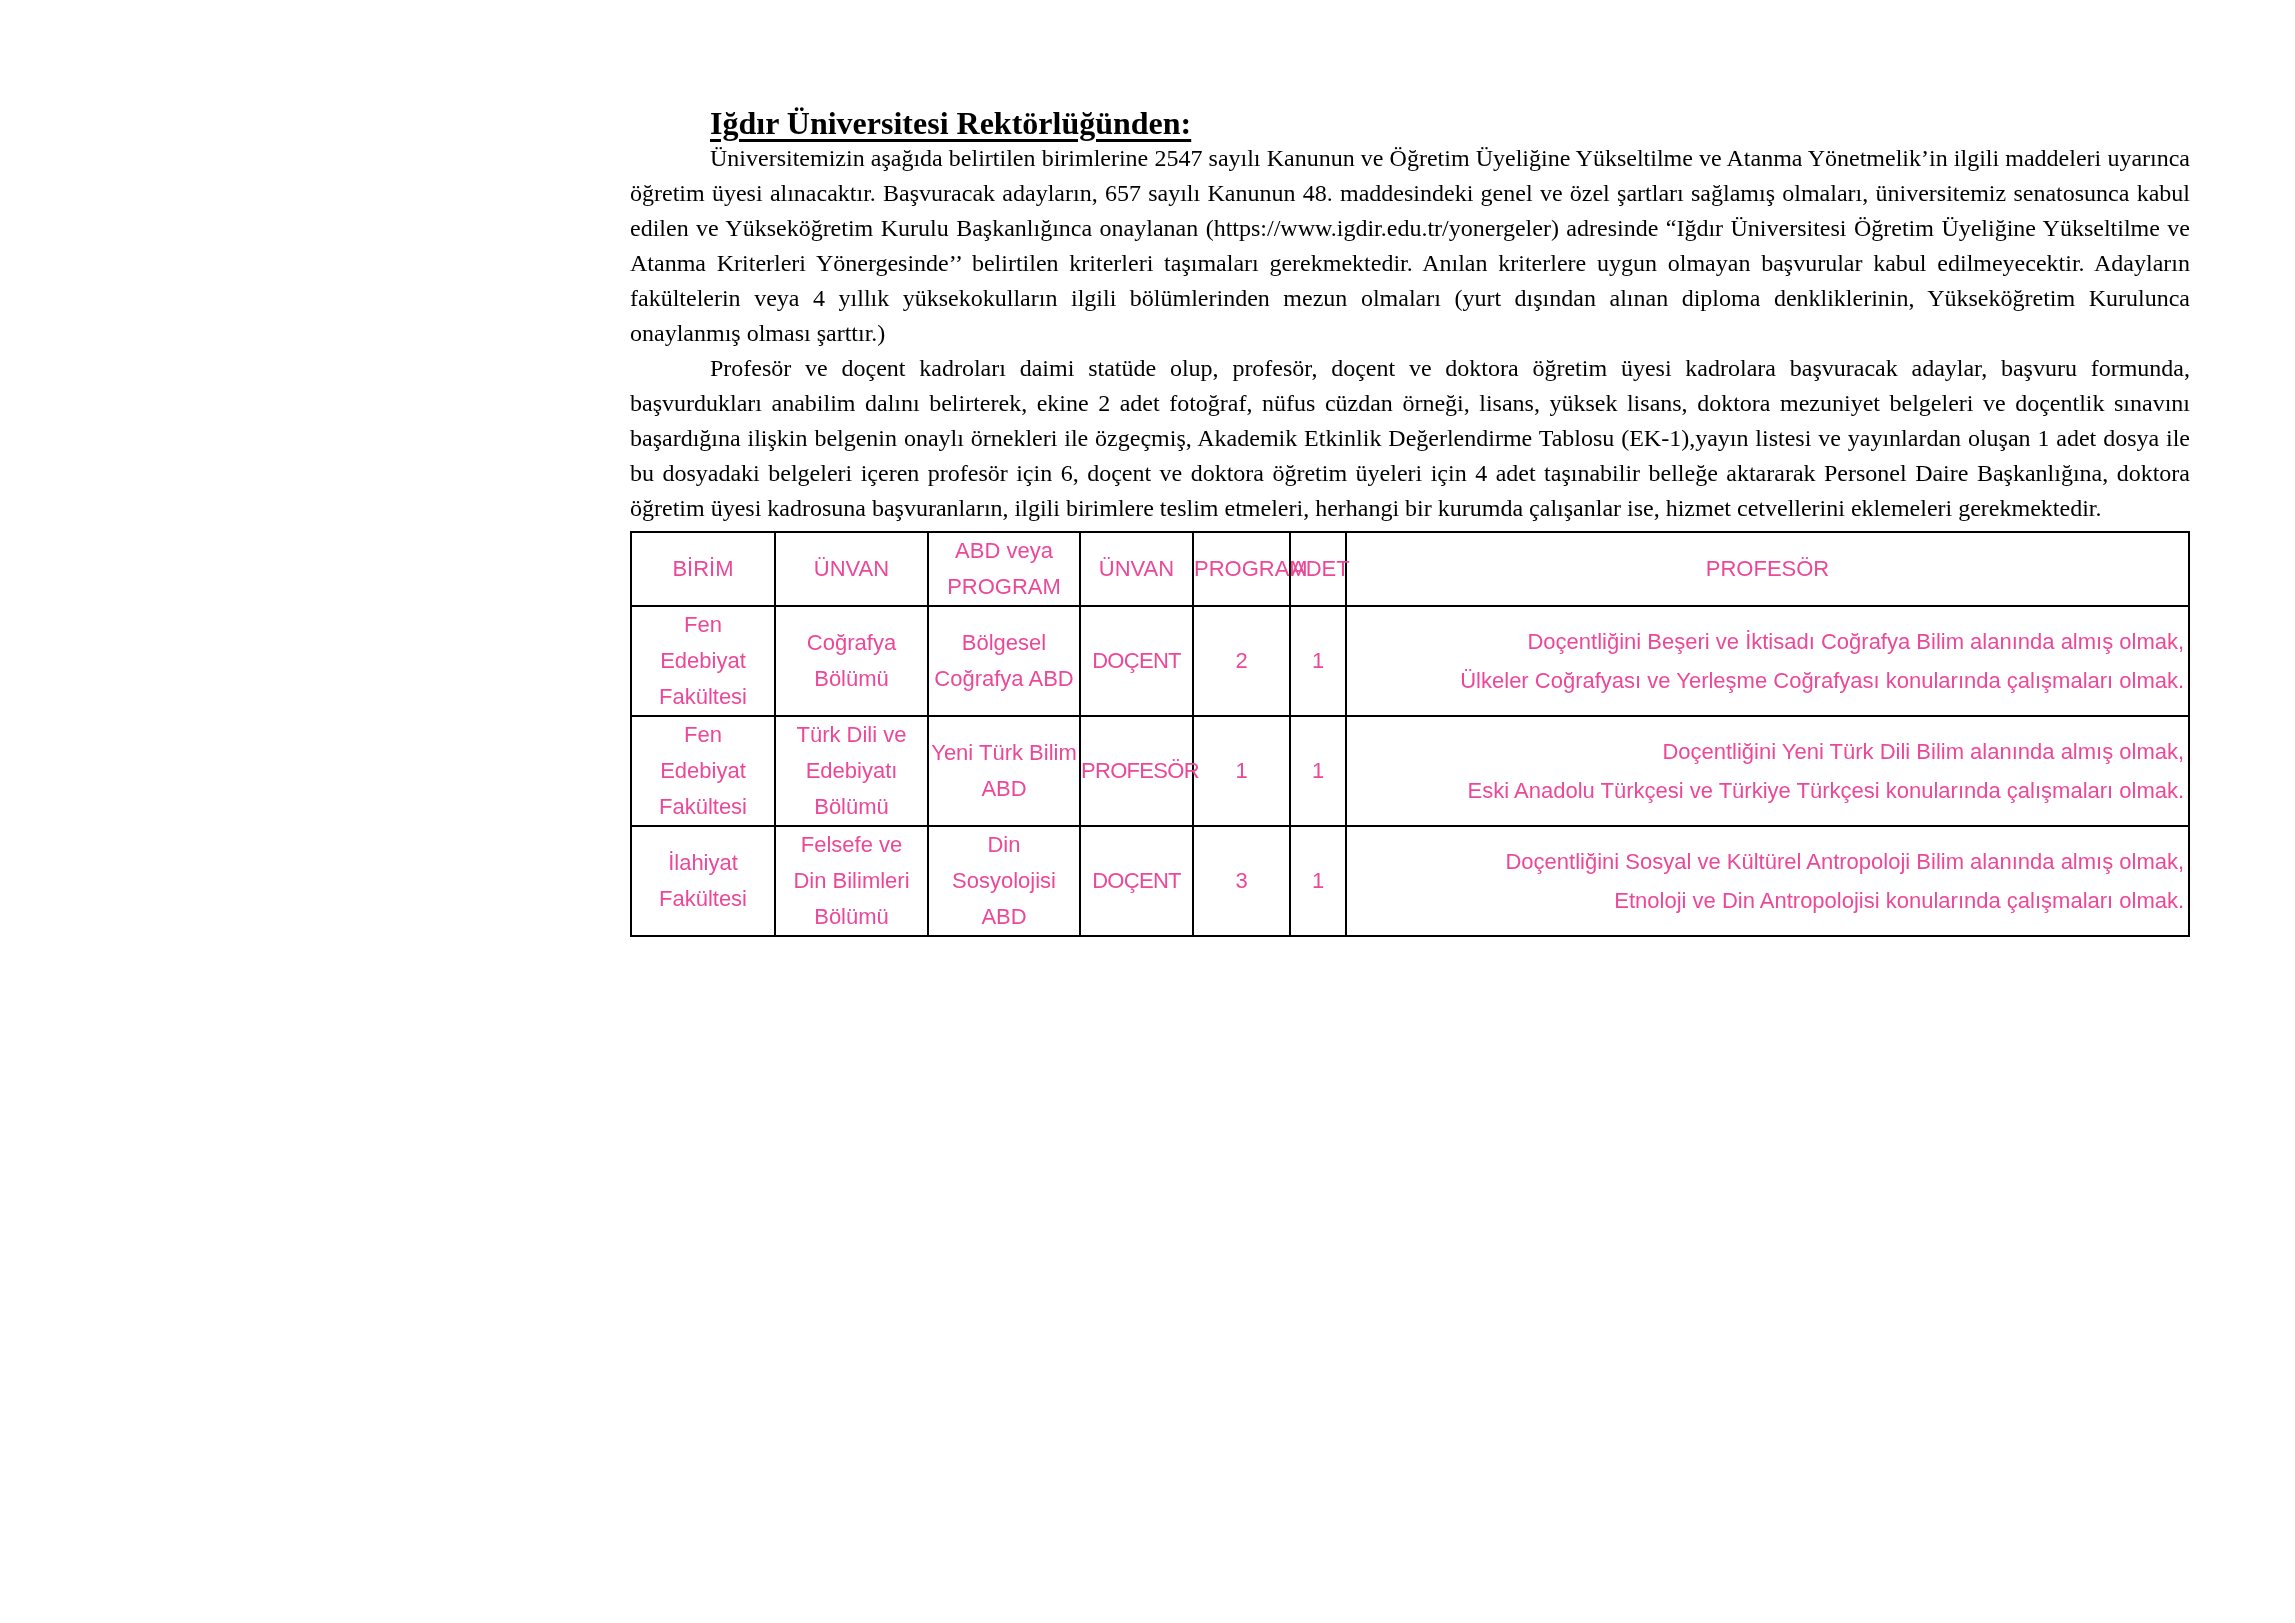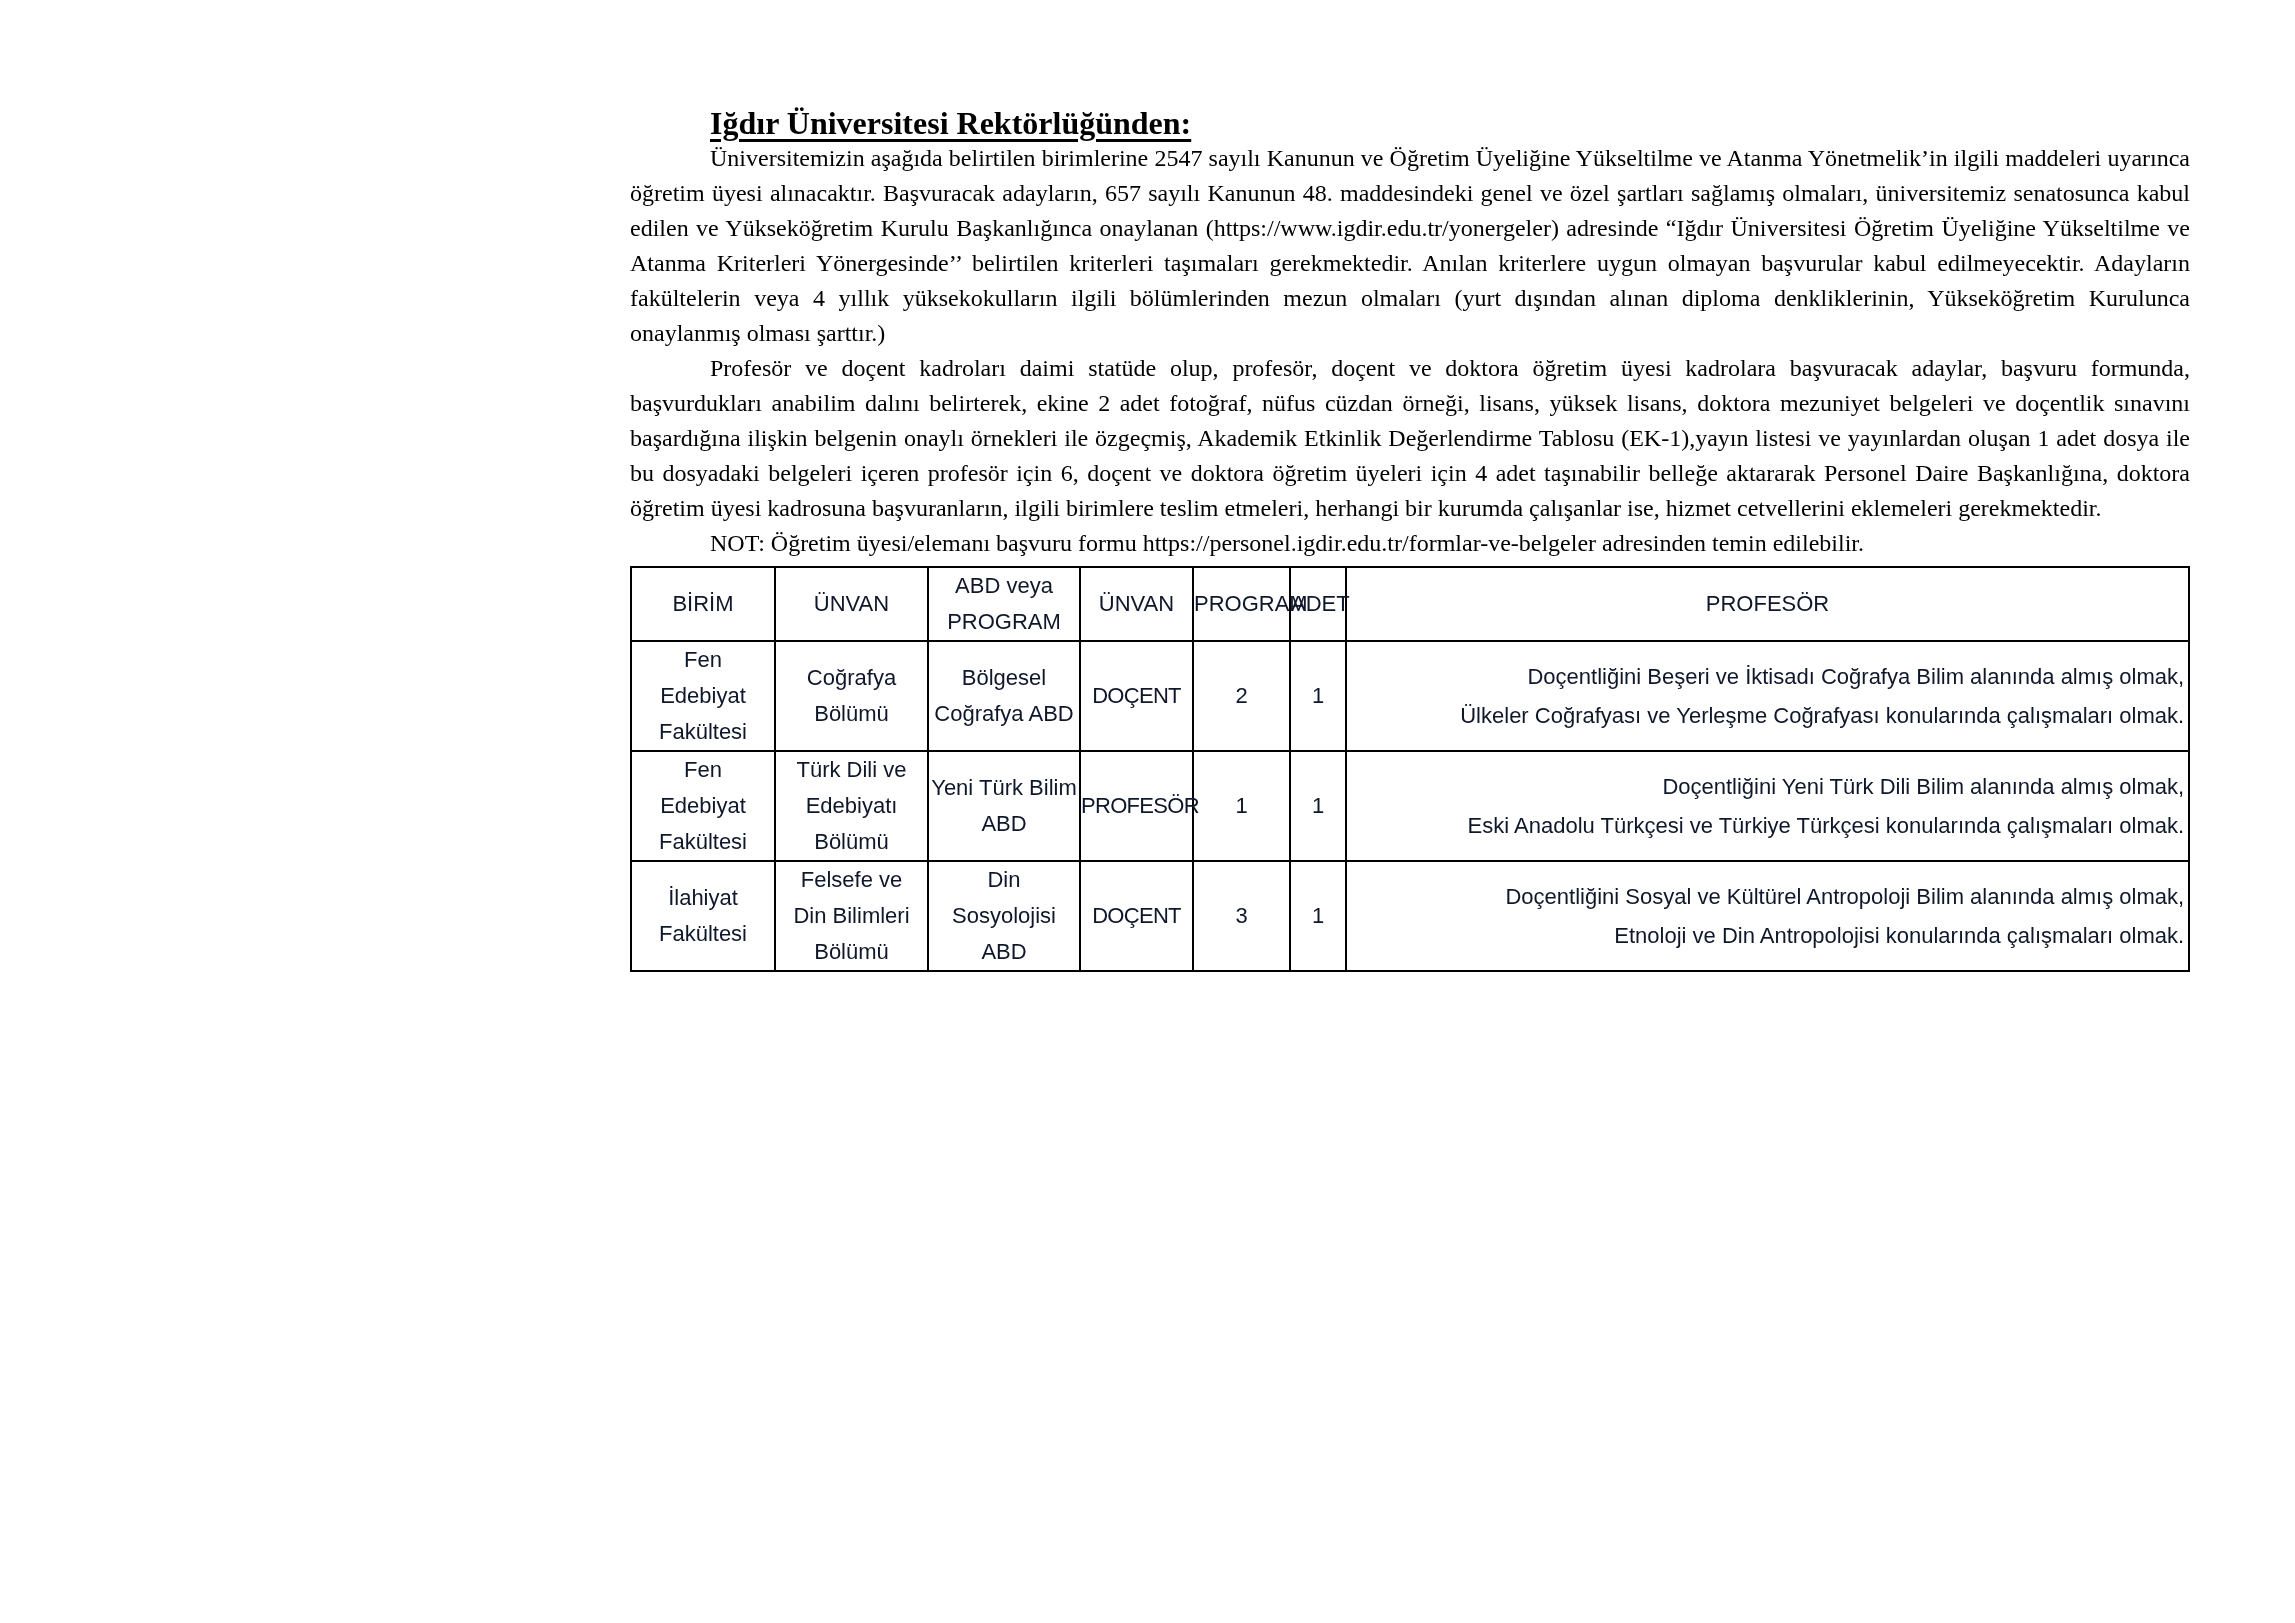--- a/index.html
+++ b/index.html
@@ -44,21 +44,21 @@
   .para.note {
     text-align: left;
   }
   table.kadro-table {
     margin-top: 5.2px;
     width: 1557px;
     border-collapse: collapse;
     table-layout: fixed;
     font-family: "Liberation Sans", sans-serif;
     font-size: 22px;
-    color: #0f172a;
+    color: #ec4899;
   }
   table.kadro-table, table.kadro-table th, table.kadro-table td {
     border: 2px solid #000000;
   }
   table.kadro-table {
     border-width: 2.6px;
   }
   table.kadro-table tr.data-row {
     border-top-width: 3.3px;
   }
@@ -96,21 +96,20 @@
 
 <div class="content">
 
   <h1 class="doc-title"><span class="title-text">Iğdır Üniversitesi Rektörlüğünden:</span></h1>
 
   <p class="para">Üniversitemizin aşağıda belirtilen birimlerine 2547 sayılı Kanunun ve Öğretim Üyeliğine Yükseltilme ve Atanma Yönetmelik’in ilgili maddeleri uyarınca öğretim üyesi alınacaktır. Başvuracak adayların, 657 sayılı Kanunun 48. maddesindeki genel ve özel şartları sağlamış olmaları, üniversitemiz senatosunca kabul edilen ve Yükseköğretim Kurulu Başkanlığınca onaylanan (https://www.igdir.edu.tr/yonergeler) adresinde “Iğdır Üniversitesi Öğretim Üyeliğine Yükseltilme ve Atanma Kriterleri Yönergesinde’’ belirtilen kriterleri taşımaları gerekmektedir. Anılan kriterlere uygun olmayan başvurular kabul edilmeyecektir. Adayların fakültelerin veya 4 yıllık yüksekokulların ilgili bölümlerinden mezun olmaları (yurt dışından alınan diploma denkliklerinin, Yükseköğretim Kurulunca onaylanmış olması şarttır.)</p>
 
   <p class="para">Profesör ve doçent kadroları daimi statüde olup, profesör, doçent ve doktora öğretim üyesi kadrolara başvuracak adaylar, başvuru formunda, başvurdukları anabilim dalını belirterek, ekine 2 adet fotoğraf, nüfus cüzdan örneği, lisans, yüksek lisans, doktora mezuniyet belgeleri ve doçentlik sınavını başardığına ilişkin belgenin onaylı örnekleri ile özgeçmiş, Akademik Etkinlik Değerlendirme Tablosu (EK-1),yayın listesi ve yayınlardan oluşan 1 adet dosya ile bu dosyadaki belgeleri içeren profesör için 6, doçent ve doktora öğretim üyeleri için 4 adet taşınabilir belleğe aktararak Personel Daire Başkanlığına, doktora öğretim üyesi kadrosuna başvuranların, ilgili birimlere teslim etmeleri, herhangi bir kurumda çalışanlar ise, hizmet cetvellerini eklemeleri gerekmektedir.</p>
 
 
-  <p class="para note">NOT: Öğretim üyesi/elemanı başvuru formu https://personel.igdir.edu.tr/formlar-ve-belgeler adresinden temin edilebilir.</p>
 
   <table class="kadro-table">
     <colgroup>
       <col style="width:144px">
       <col style="width:153px">
       <col style="width:152px">
       <col style="width:113px">
       <col style="width:97px">
       <col style="width:56px">
       <col style="width:843px">

